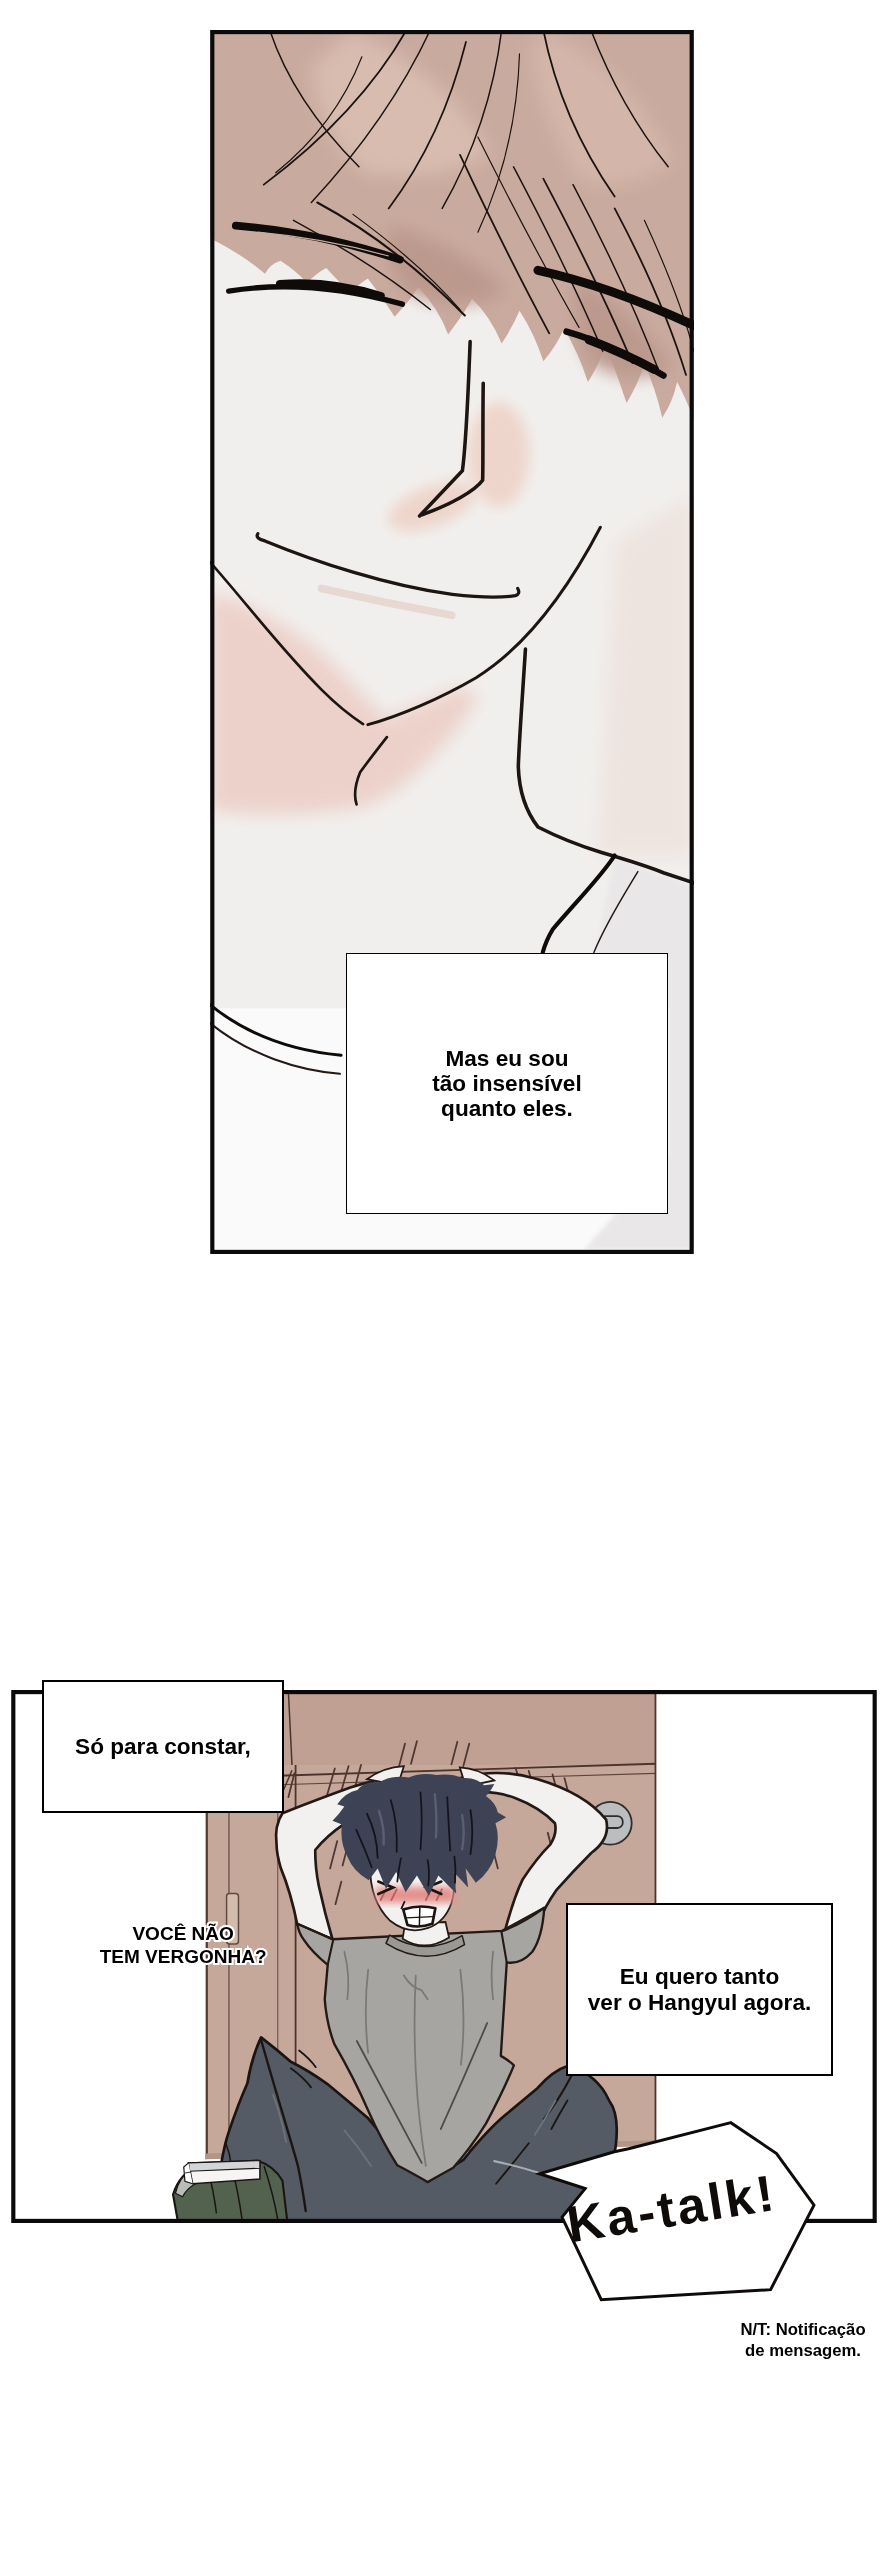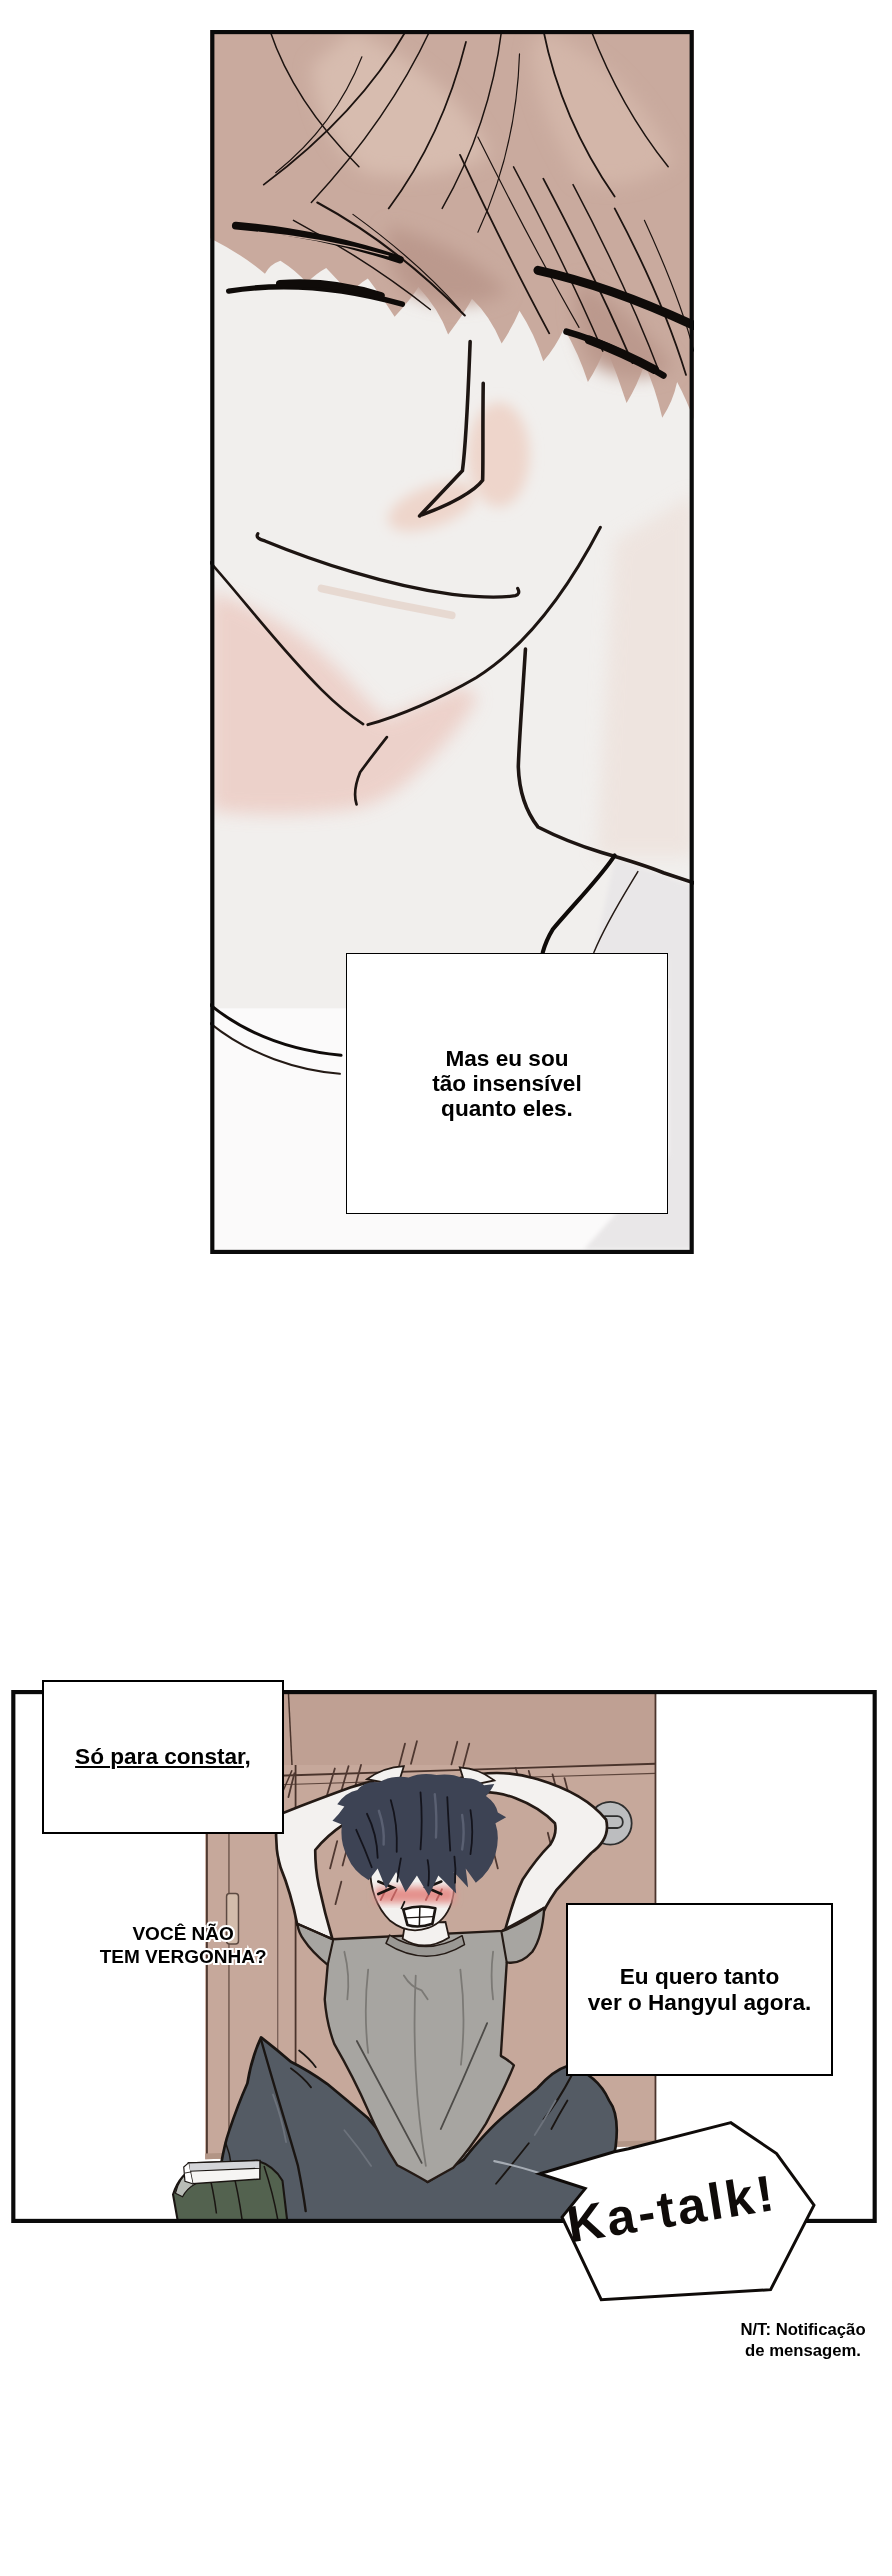--- a/index.html
+++ b/index.html
@@ -274,21 +274,21 @@
   <text x="289" y="420" text-anchor="middle" font-size="32" font-weight="bold" fill="#000" stroke="#fff" stroke-width="7" paint-order="stroke" font-family="Liberation Sans, sans-serif">VOCÊ NÃO</text>
   <text x="289" y="459" text-anchor="middle" font-size="32" font-weight="bold" fill="#000" stroke="#fff" stroke-width="7" paint-order="stroke" font-family="Liberation Sans, sans-serif">TEM VERGONHA?</text>
 
   <rect x="3.5" y="3.5" width="1448" height="889" fill="none" stroke="#0a0a0a" stroke-width="7"></rect>
 </svg>
 
 <div class="sbox" style="left:346px;top:953px;width:322px;height:261px;border-width:1.8px;">
   <div style="font-size:22.6px;line-height:25px;font-weight:bold;">Mas eu sou<br>tão insensível<br>quanto eles.</div>
 </div>
 
-<div class="sbox" style="left:42px;top:1680px;width:242px;height:154px;border-width:2.4px;text-decoration:underline;">
+<div class="sbox" style="left:42px;top:1680px;width:242px;height:133px;border-width:2.4px;">
   <div style="font-size:22.6px;font-weight:bold;">Só para constar,</div>
 </div>
 
 <div class="sbox" style="left:566px;top:1903px;width:267px;height:173px;border-width:2.4px;">
   <div style="font-size:22.6px;line-height:26px;font-weight:bold;">Eu quero tanto<br>ver o Hangyul agora.</div>
 </div>
 
 <svg class="abs" style="left:524px;top:2106px;" width="309" height="208" viewBox="0 0 520 350">
 
   <path d="M348,28 L176,72 L152,77 L26,114 L103,139 L64,187 L130,326 L415,309 L488,167 L425,80 Z" fill="#ffffff" stroke="#0f0b09" stroke-width="5" stroke-linejoin="miter"></path>

